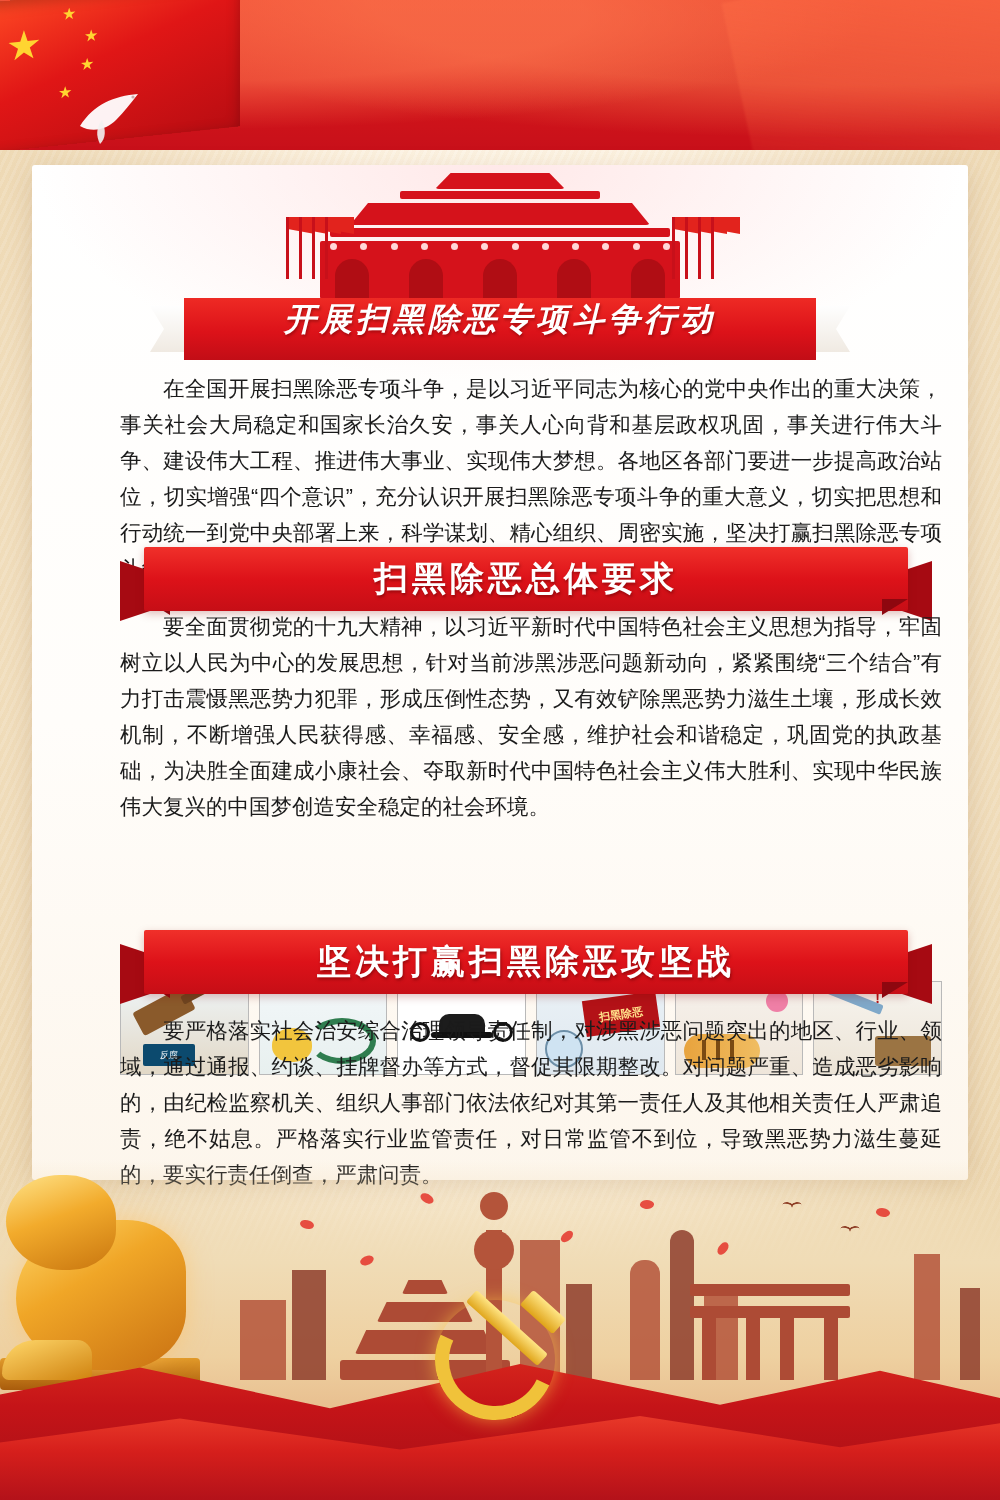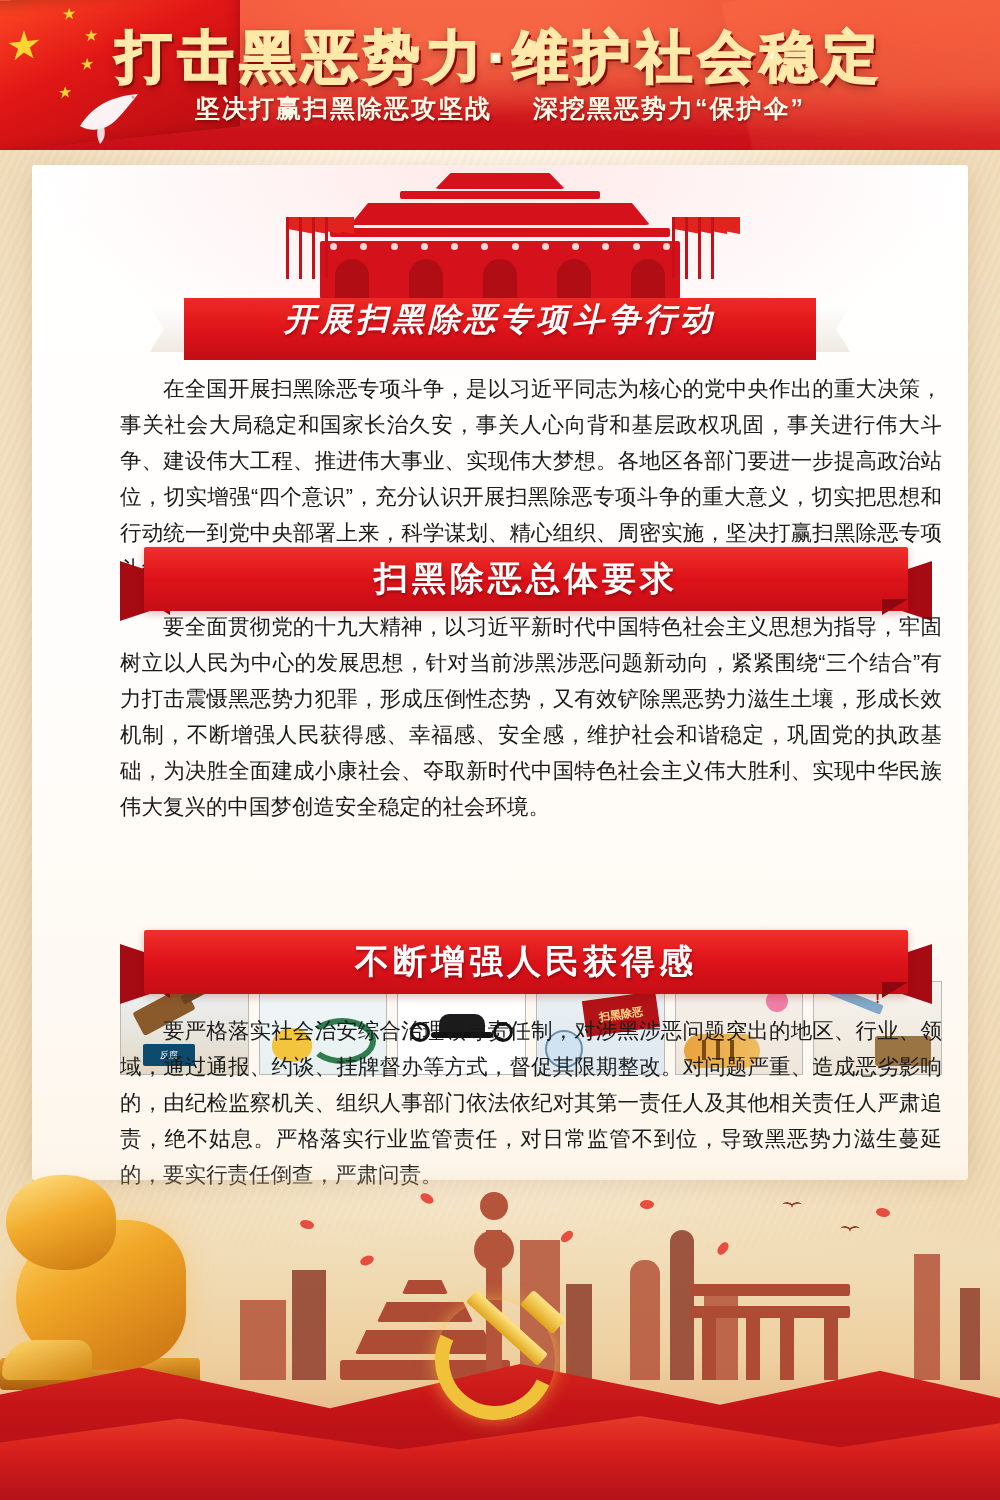--- a/index.html
+++ b/index.html
@@ -348,25 +348,20 @@
       <span class="star s4">★</span>
       <span class="star s5">★</span>
     </div>
 
     <svg class="dove" viewBox="0 0 70 60">
       <path d="M4 40 C18 18, 38 10, 62 8 C54 18, 48 26, 40 34 C32 42, 18 48, 4 40 Z" fill="#ffffff" opacity="0.95"></path>
       <path d="M26 34 C30 44, 30 52, 24 58 C20 50, 20 42, 26 34 Z" fill="#f2f2f2" opacity="0.9"></path>
       <circle cx="57" cy="11" r="1.6" fill="#caa"></circle>
     </svg>
 
-    <div class="headline">打击黑恶势力·维护社会稳定</div>
-    <div class="subheads">
-      <span>坚决打赢扫黑除恶攻坚战</span>
-      <span>深挖黑恶势力“保护伞”</span>
-    </div>
   </div>
 
   <div class="card">
 
     <div class="gate">
       <div class="roof r1"></div>
       <div class="roof r2"></div>
       <div class="roof r3"></div>
       <div class="roof r4"></div>
       <div class="body"></div>
@@ -466,21 +461,21 @@
         <div class="bang">!</div>
         <div class="axe"></div>
         <div class="stump"></div>
       </div>
     </div>
 
     <div class="ribbon curvy" style="top:765px;">
       <div class="endL"></div>
       <div class="endR"></div>
       <div class="mid">
-        <span>不断增强人民获得感</span>
+        <span>坚决打赢扫黑除恶攻坚战</span>
       </div>
     </div>
 
     <div class="para" style="top:848px;">要严格落实社会治安综合治理领导责任制，对涉黑涉恶问题突出的地区、行业、领域，通过通报、约谈、挂牌督办等方式，督促其限期整改。对问题严重、造成恶劣影响的，由纪检监察机关、组织人事部门依法依纪对其第一责任人及其他相关责任人严肃追责，绝不姑息。严格落实行业监管责任，对日常监管不到位，导致黑恶势力滋生蔓延的，要实行责任倒查，严肃问责。</div>
   </div>
 
   <div class="bottom">
     <div class="sky"></div>
 
     <div class="silhouette">

